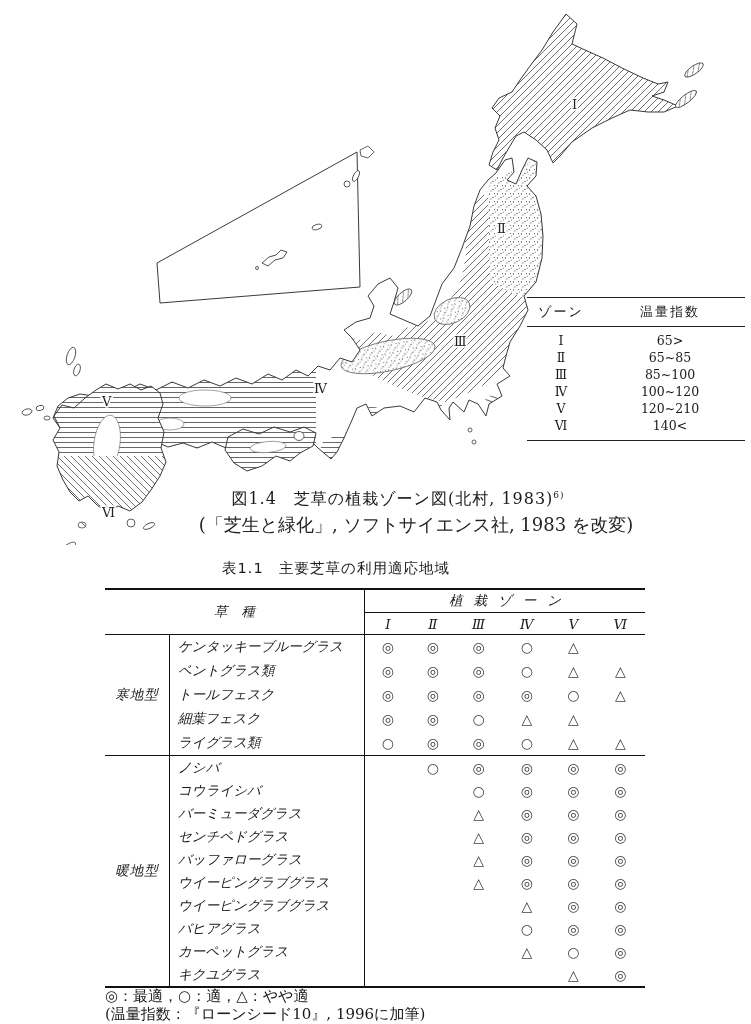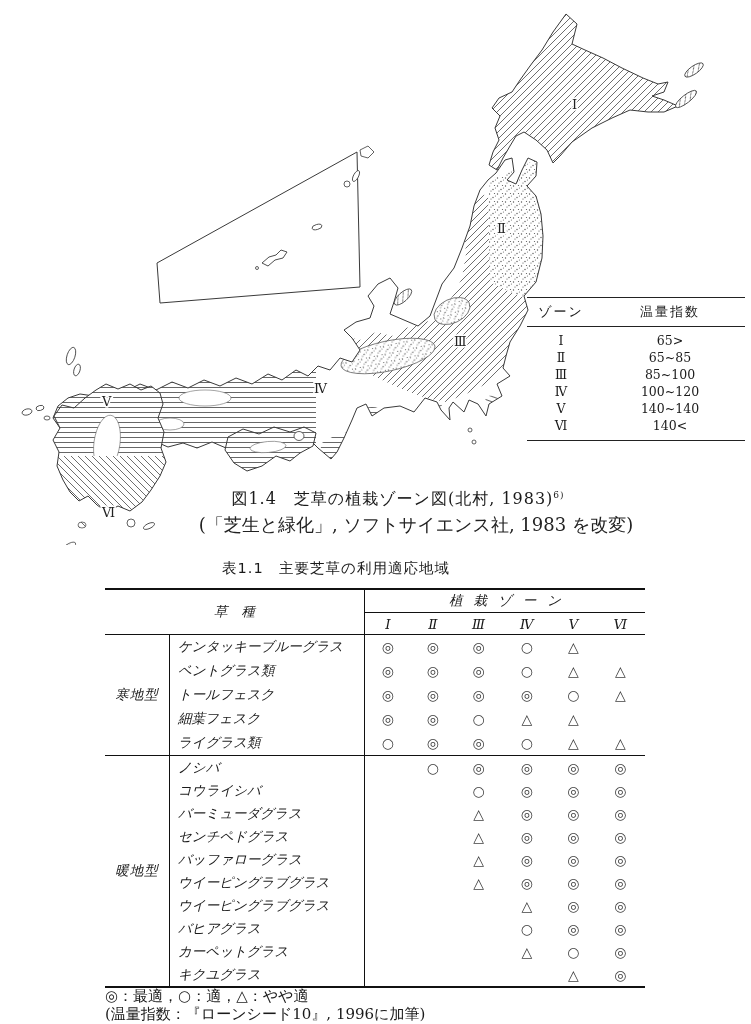--- a/index.html
+++ b/index.html
@@ -160,21 +160,21 @@
       <tr>
           <td>Ⅲ</td>
           <td>85~100</td>
         </tr>
       <tr>
           <td>Ⅳ</td>
           <td>100~120</td>
         </tr>
       <tr>
           <td>Ⅴ</td>
-          <td>140~140</td>
+          <td>120~210</td>
         </tr>
       <tr>
           <td>Ⅵ</td>
           <td>140&lt;</td>
         </tr>
     </tbody>
   </table>
 </div>
 
 <div class="fig-caption">

